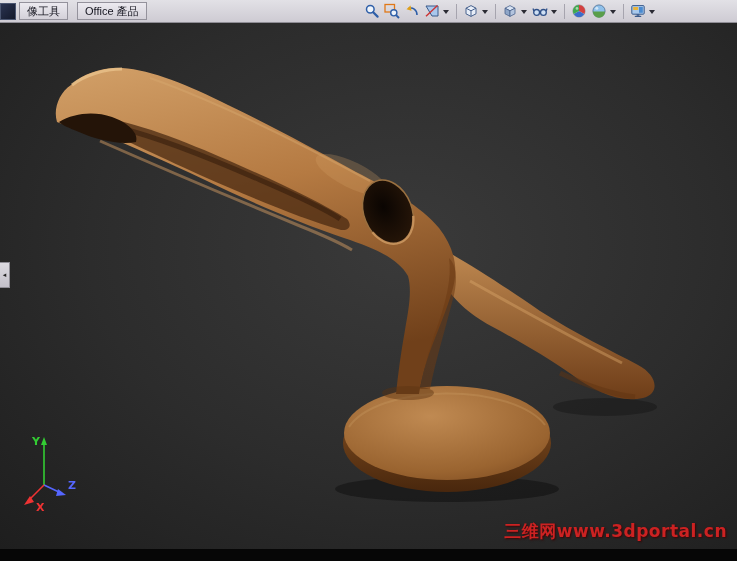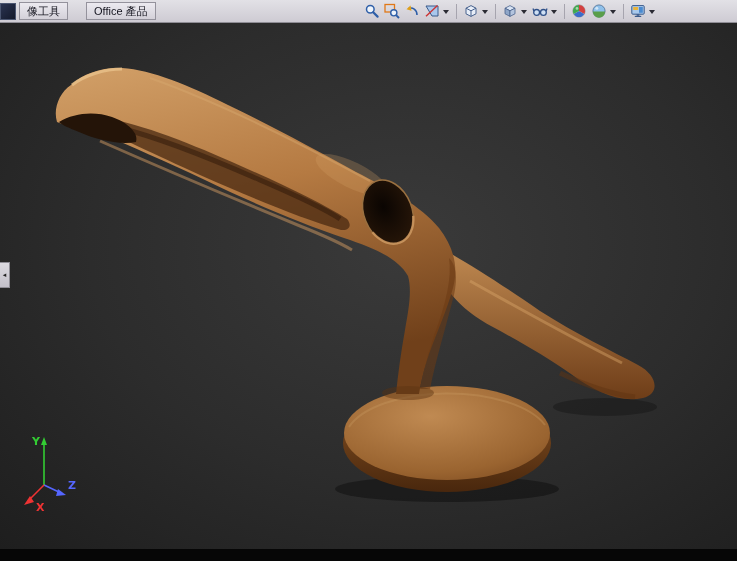--- a/index.html
+++ b/index.html
@@ -17,21 +17,21 @@
     display:flex;align-items:center;
   }
   .app-icon{
     width:14px;height:15px;margin-right:3px;
     background:linear-gradient(135deg,#2a3350,#141a2c);
     border:1px solid #4a5570;flex:0 0 auto;
   }
   .tab{
     height:18px;font-size:11px;line-height:16px;padding:0 7px;
     color:#15151f;background:linear-gradient(#eceaf0,#d4d1d9);
-    border:1px solid #94929c;margin-right:18px;white-space:nowrap;
+    border:1px solid #94929c;margin-right:9px;white-space:nowrap;
     font-family:"Liberation Sans", sans-serif;cursor:default;
   }
   .icon-strip{
     position:absolute;left:363px;top:2px;height:18px;
     display:flex;align-items:center;gap:2px;
   }
   .tbtn{width:18px;height:18px;display:flex;align-items:center;justify-content:center;border-radius:2px;}
   .ic{width:16px;height:16px;display:block;}
   .dd{
     width:0;height:0;border:3px solid transparent;border-top:4px solid #2a2a33;
@@ -273,16 +273,17 @@
       <path d="M38 10 L35 18 L41 18 Z" fill="#33cc33"></path>
       <text x="26" y="18" fill="#33cc33">Y</text>
       <line x1="38" y1="58" x2="55" y2="66" stroke="#5566ff" stroke-width="1.6"></line>
       <path d="M60 68 L52 62 L50 69 Z" fill="#5566ff"></path>
       <text x="62" y="62" fill="#5566ff">Z</text>
       <line x1="38" y1="58" x2="22" y2="74" stroke="#ee3333" stroke-width="1.6"></line>
       <path d="M18 78 L24 69 L28 75 Z" fill="#ee3333"></path>
       <text x="30" y="84" fill="#ee3333">X</text>
     </svg>
 
+    <div class="watermark" style="color:#cc2222">三维网www.3dportal.cn</div>
   </div>
 
   <div class="statusbar"></div>
 </div>
 
 </body></html>

